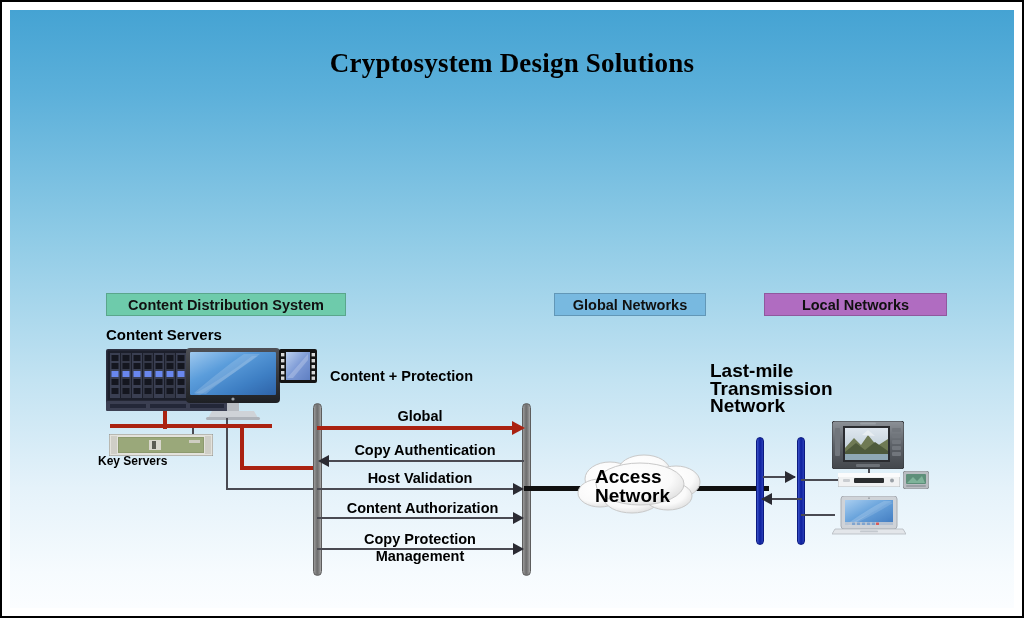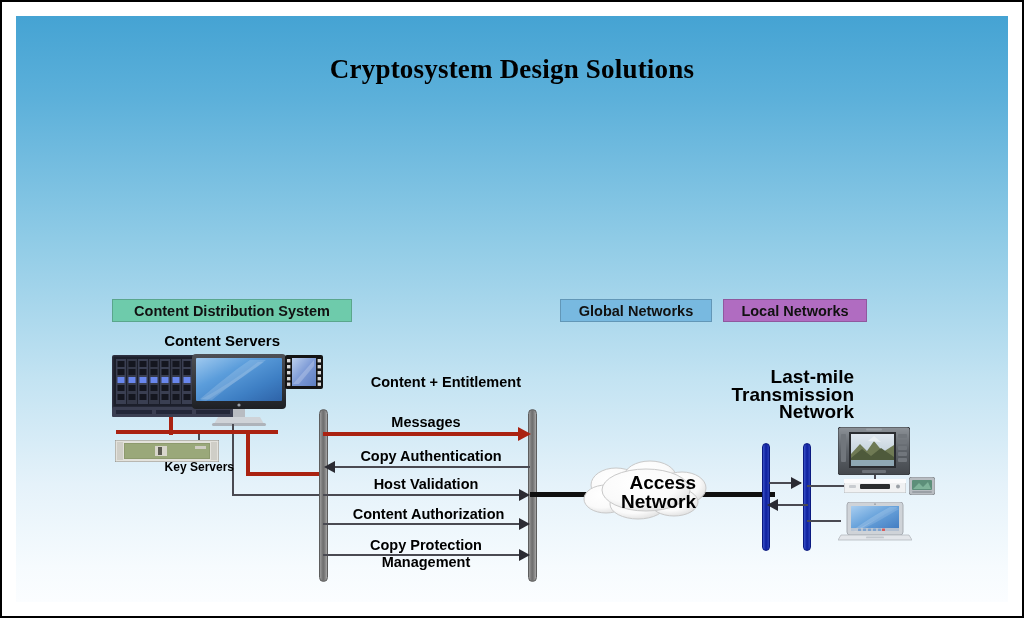--- a/index.html
+++ b/index.html
@@ -7,21 +7,21 @@
   body{
     width:1024px;height:618px;overflow:hidden;
     background:#ffffff;
     font-family:"Liberation Sans", sans-serif;
   }
   #frame{
     position:absolute;left:0;top:0;width:1024px;height:618px;
     box-sizing:border-box;
     border:2px solid #000000;
     background:#ffffff;
-    padding:14px;
+    padding:8px;
   }
   #canvas{
     position:relative;
     width:100%;height:100%;
     background:linear-gradient(to bottom,#45a3d3 0%,#5cb0da 14%,#8fcbe6 38%,#c3e3f2 62%,#e5f2fa 80%,#f6fbfe 94%,#fbfdff 100%);
     overflow:hidden;
   }
   .abs{position:absolute;}
 
   
@@ -41,24 +41,24 @@
     font-weight:bold;
     font-size:14.5px;
     color:#111111;
     text-align:center;
     line-height:22px;
     height:23px;
     border:1px solid rgba(0,0,0,0.18);
   }
   #chip-cds{left:96px;top:283px;width:240px;background:#6ecbab;}
   #chip-global{left:544px;top:283px;width:152px;background:#78b9e0;}
-  #chip-local{left:707px;top:283px;width:144px;background:#b06cc1;}
-
-  
-  .lbl{font-weight:bold;color:#000;font-size:14.5px;text-align:right;line-height:17.5px;}
+  #chip-local{left:754px;top:283px;width:183px;background:#b06cc1;}
+
+  
+  .lbl{font-weight:bold;color:#000;font-size:14.5px;text-align:left;line-height:17.5px;}
   #lbl-content-servers{left:96px;top:316px;width:168px;font-size:15px;}
   #lbl-key-servers{left:88px;top:443px;width:130px;font-size:12px;}
   #lbl-cem{left:320px;top:358px;width:185px;font-size:14.5px;line-height:17px;}
   #lbl-lastmile{left:700px;top:352px;width:138px;font-size:19px;line-height:17.5px;}
   #lbl-access{left:585px;top:457px;width:95px;font-size:19px;line-height:19px;z-index:7;}
 
   
   #cloud{left:560px;top:443px;width:150px;height:62px;z-index:6;}
 
   
@@ -279,27 +279,27 @@
     </svg>
   </div>
   <div class="abs lbl" id="lbl-key-servers">Key Servers</div>
 
   <div class="abs redline-v" style="left:230px;top:414px;height:44px;"></div>
   <div class="abs redline-h" style="left:230px;top:456px;width:77px;"></div>
 
   <div class="abs hline" style="left:216px;top:478px;width:91px;"></div>
 
   <div class="abs lbl" id="lbl-cem">
-    <div>Content + Entitlement</div>
+    <div>Content + Protection</div>
   </div>
 
   <div class="abs rod" id="rod-left"></div>
   <div class="abs rod" id="rod-right"></div>
 
-  <div class="abs msg" style="left:315px;top:398px;width:190px;">Messages</div>
+  <div class="abs msg" style="left:315px;top:398px;width:190px;">Global</div>
   <div class="abs redline-h" style="left:307px;top:416px;width:198px;"></div>
   <div class="abs arrow-r red" style="left:502px;top:411px;"></div>
 
   <div class="abs msg" style="left:315px;top:432px;width:200px;">Copy Authentication</div>
   <div class="abs hline" style="left:318px;top:450px;width:196px;"></div>
   <div class="abs arrow-l" style="left:308px;top:445px;"></div>
 
   <div class="abs msg" style="left:315px;top:460px;width:190px;">Host Validation</div>
   <div class="abs hline" style="left:307px;top:478px;width:198px;"></div>
   <div class="abs arrow-r" style="left:503px;top:473px;"></div>

